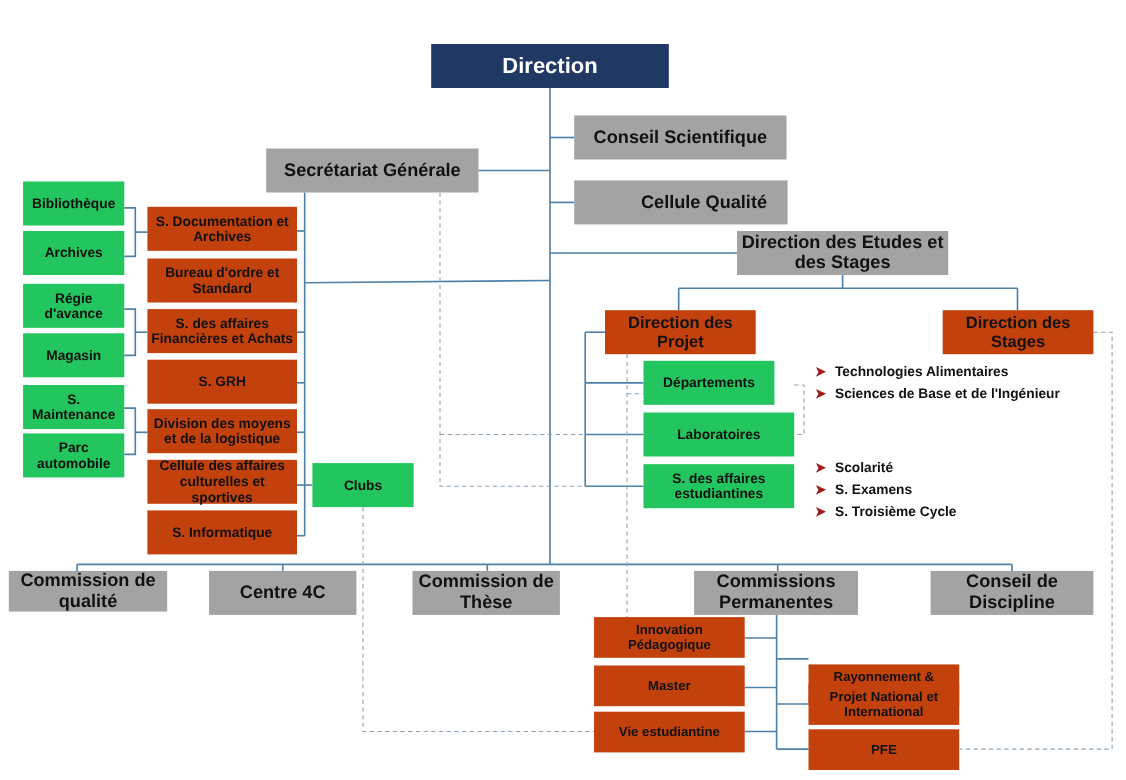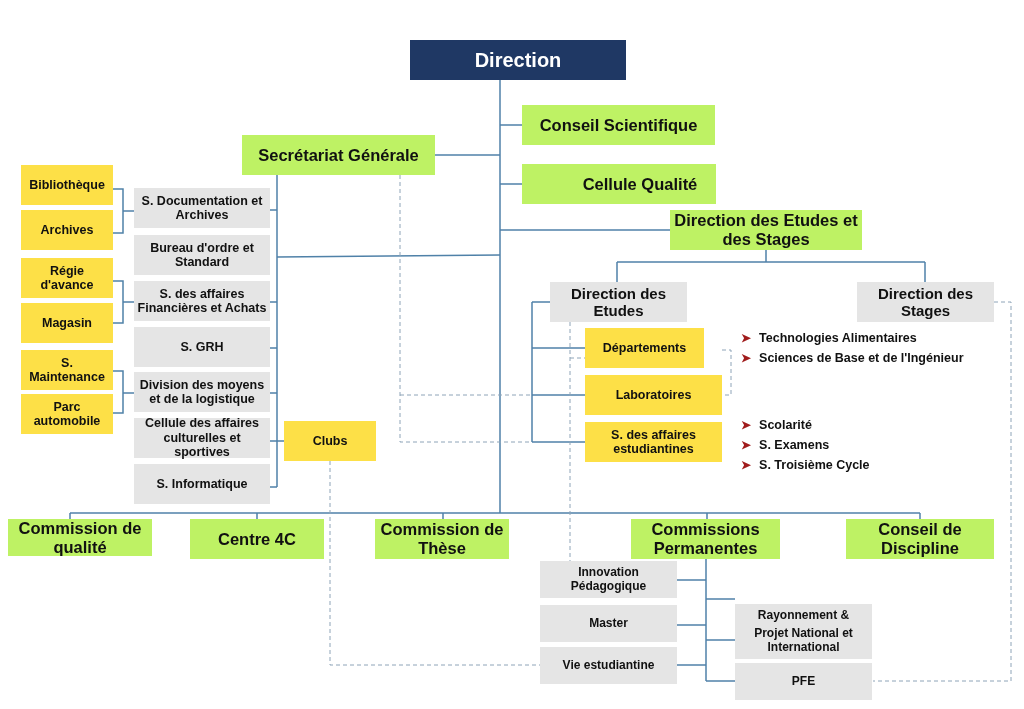--- a/index.html
+++ b/index.html
@@ -3,23 +3,23 @@
 <meta charset="utf-8">
 <style>
   html, body { margin:0; padding:0; background:#ffffff; }
   body { width:1024px; height:709px; position:relative; overflow:hidden;
          font-family:"Liberation Sans", sans-serif; }
   #lines { position:absolute; left:0; top:0; width:1024px; height:709px; }
   .box { position:absolute; display:flex; align-items:center; justify-content:center;
          text-align:center; font-weight:bold; color:#111; box-sizing:border-box;
          line-height:1.15; padding:0 2px; }
   .navy { background:#1f3864; color:#ffffff; }
-  .grey { background:#bef264; }
-  .lgrey { background:#fde047; }
-  .blue { background:#e5e5e5; }
+  .grey { background:#a3a3a3; }
+  .lgrey { background:#22c55e; }
+  .blue { background:#c2410c; }
   .f20 { font-size:20px; }
   .f17 { font-size:16.5px; }
   .f15 { font-size:15px; }
   .f13 { font-size:12.5px; }
   .f12 { font-size:12px; }
   .bul { position:absolute; font-size:12.5px; font-weight:bold; color:#111; white-space:nowrap; }
   .bul .arr { color:#a01c1c; margin-right:8px; font-size:12px; }
 </style>
 </head>
 <body>
@@ -79,21 +79,21 @@
     <path d="M400 175 V442 H532"></path>
     <line x1="400" y1="395" x2="532" y2="395"></line>
     <path d="M570 322 V575"></path>
     <line x1="570" y1="358" x2="585" y2="358"></line>
     <path d="M722 350 H731 V395 H722"></path>
     <path d="M330 461 V665 H540"></path>
     <path d="M994 302 H1011 V681 H873"></path>
   </g>
 </svg>
 
-<div class="box navy f20" style="left:392px;top:40px;width:216px;height:40px;margin-left:18px;">
+<div class="box navy f20" style="left:392px;top:40px;width:216px;height:40px;">
   <span>Direction</span>
   </div>
 <div class="box grey f17" style="left:522px;top:105px;width:193px;height:40px;">
   <span>Conseil Scientifique</span>
   </div>
 <div class="box grey f17" style="left:522px;top:164px;width:194px;height:40px;padding-left:44px;">
   <span>Cellule Qualité</span>
   </div>
 <div class="box grey f17" style="left:242px;top:135px;width:193px;height:40px;">
   <span>Secrétariat Générale</span>
@@ -141,21 +141,21 @@
   </div>
 <div class="box lgrey f13" style="left:21px;top:394px;width:92px;height:40px;">
     <span>Parc automobile</span>
   </div>
 
 <div class="box lgrey f13" style="left:284px;top:421px;width:92px;height:40px;">
     <span>Clubs</span>
   </div>
 
 <div class="box blue f15" style="left:550px;top:282px;width:137px;height:40px;">
-    <span>Direction des Etudes</span>
+    <span>Direction des Projet</span>
   </div>
 <div class="box blue f15" style="left:857px;top:282px;width:137px;height:40px;">
     <span>Direction des Stages</span>
   </div>
 <div class="box lgrey f13" style="left:585px;top:328px;width:119px;height:40px;">
     <span>Départements</span>
   </div>
 <div class="box lgrey f13" style="left:585px;top:375px;width:137px;height:40px;">
     <span>Laboratoires</span>
   </div>

